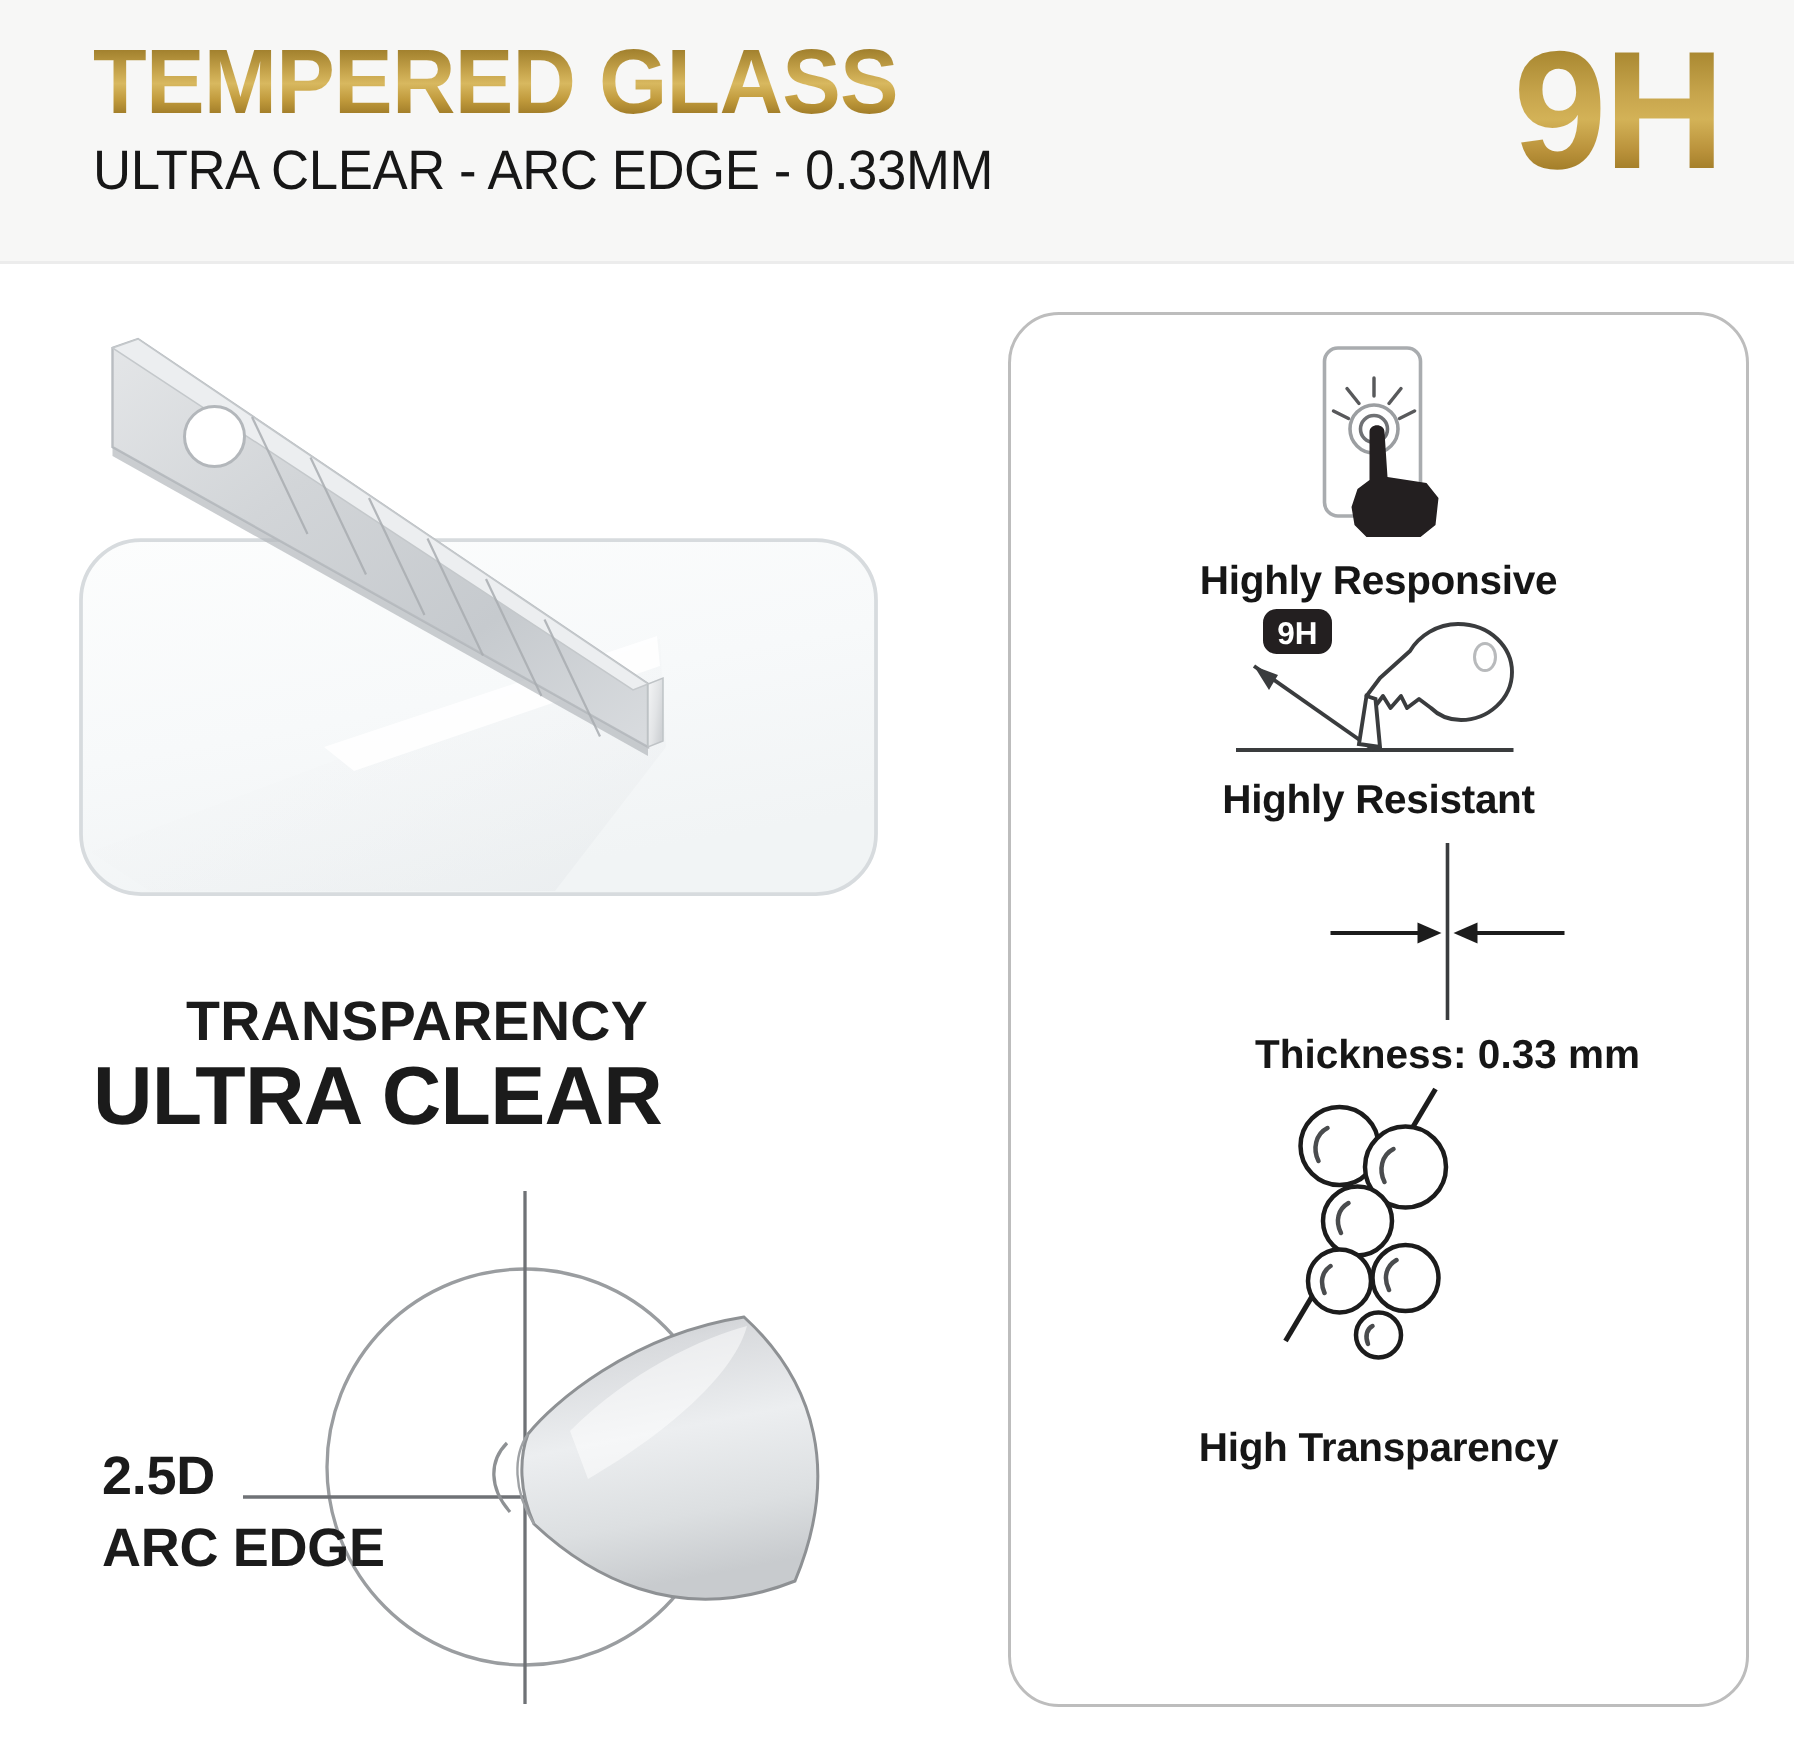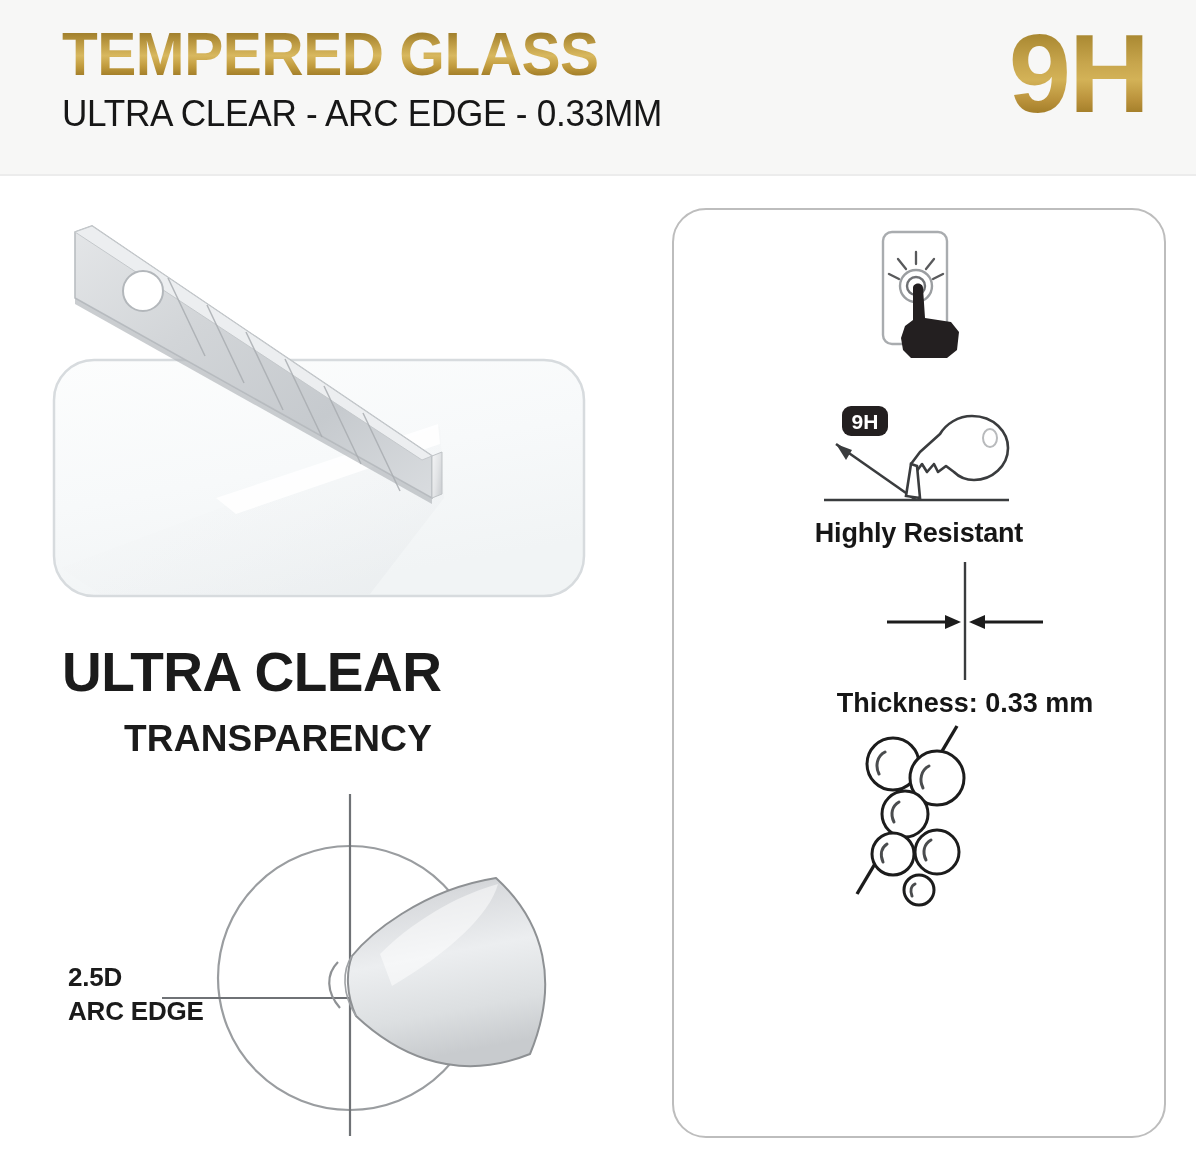--- a/index.html
+++ b/index.html
@@ -131,21 +131,21 @@
     position: absolute;
     left: 20px;
     top: 610px;
     width: 620px;
     height: 350px;
   }
   #arc-label {
     position: absolute;
     left: 48px;
     top: 174px;
-    font-size: 26px;
+    font-size: 36px;
     font-weight: bold;
     color: #1b1b1b;
     line-height: 1.32;
     letter-spacing: -0.2px;
     white-space: nowrap;
   }
 
   
   #right-panel {
     position: absolute;
@@ -254,22 +254,22 @@
             <path d="M 284 188 L 321 266"></path>
             <path d="M 323 215 L 360 293"></path>
           </g>
 
           <circle cx="103" cy="93" r="20" fill="#ffffff" stroke="#b3b7bb" stroke-width="2"></circle>
         </g>
       </svg>
     </div>
 
     <div id="ultra-clear-block">
+      <div id="transparency-line">TRANSPARENCY</div>
       <div id="ultra-clear-line">ULTRA CLEAR</div>
-      <div id="transparency-line">TRANSPARENCY</div>
     </div>
 
     <div id="arc-edge-figure">
       <svg width="620" height="350" viewBox="0 0 620 350">
         <defs>
           <linearGradient id="edgeBody" x1="0" y1="0" x2="0.2" y2="1">
             <stop offset="0%" stop-color="#bfc2c5"></stop>
             <stop offset="18%" stop-color="#d8dadd"></stop>
             <stop offset="48%" stop-color="#eceef0"></stop>
             <stop offset="78%" stop-color="#dcdfe1"></stop>
@@ -331,20 +331,21 @@
                    L 72 134
                    L 108 134
                    L 118 126
                    L 120 108
                    L 112 98
                    L 86 94
                    L 84 64
                    C 84 58, 74 58, 74 64 Z" fill="#231f20"></path>
         </svg>
       </div>
+      <div class="feature-label">Highly Responsive</div>
     </div>
 
     <div class="feature" id="feature-scratch">
       <div class="feature-icon">
         <svg width="250" height="118" viewBox="0 0 250 118">
 
           <g>
             <rect x="48" y="6" width="46" height="30" rx="9" ry="9" fill="#231f20"></rect>
             <text x="71" y="29" text-anchor="middle" font-family="Liberation Sans, sans-serif" font-size="21" font-weight="bold" fill="#ffffff">9H</text>
           </g>
@@ -420,16 +421,17 @@
             <path d="M 90 80 C 83 84, 81 92, 85 100"></path>
             <path d="M 78 122 C 72 126, 71 133, 74 140"></path>
             <path d="M 122 118 C 115 122, 113 130, 117 138"></path>
             <path d="M 106 162 C 102 164, 101 169, 103 174"></path>
           </g>
         </svg>
       </div>
     </div>
 
     <div class="feature" id="feature-transparency">
+      <div class="feature-label">High Transparency</div>
     </div>
 
   </div>
 </div>
 
 </body></html>

